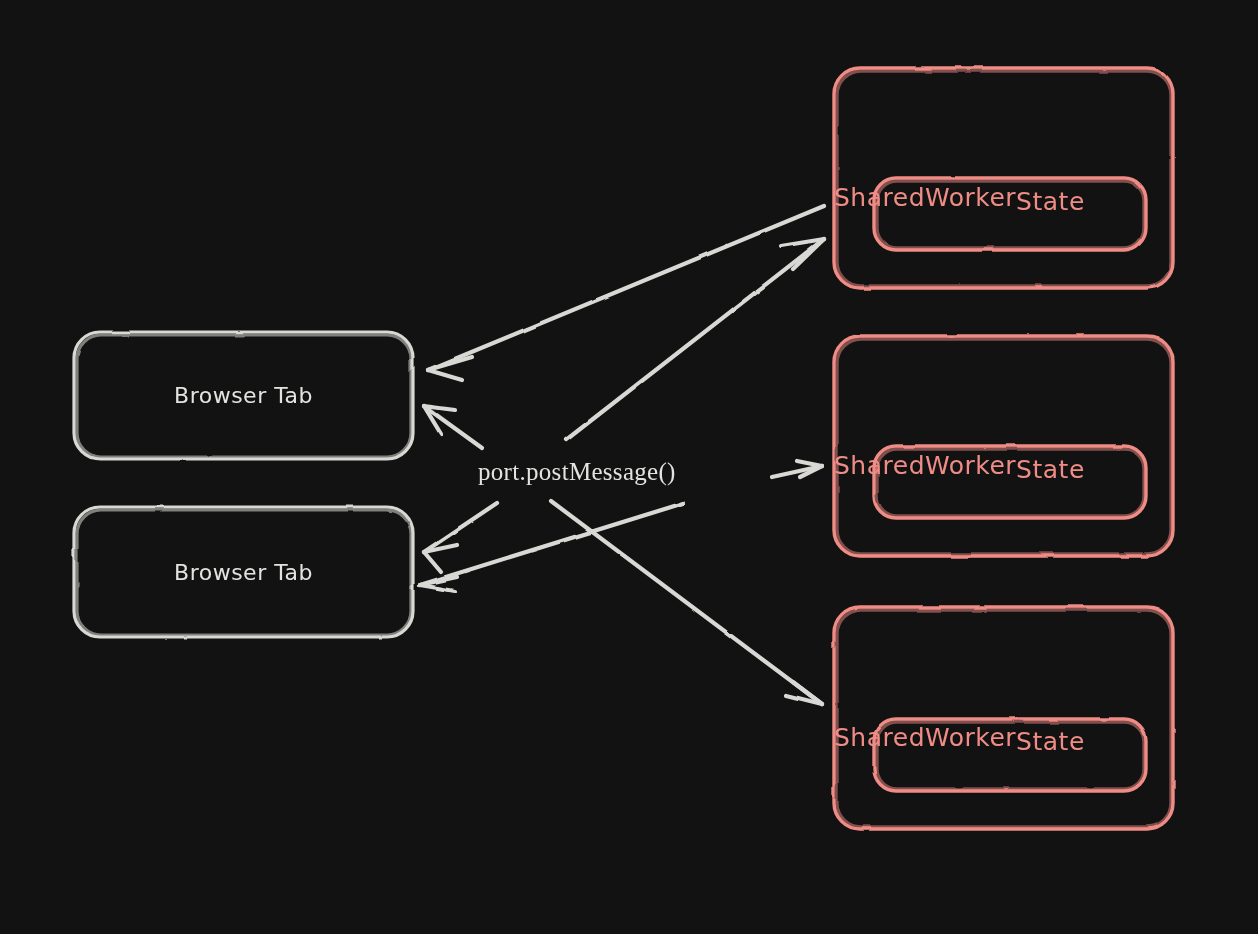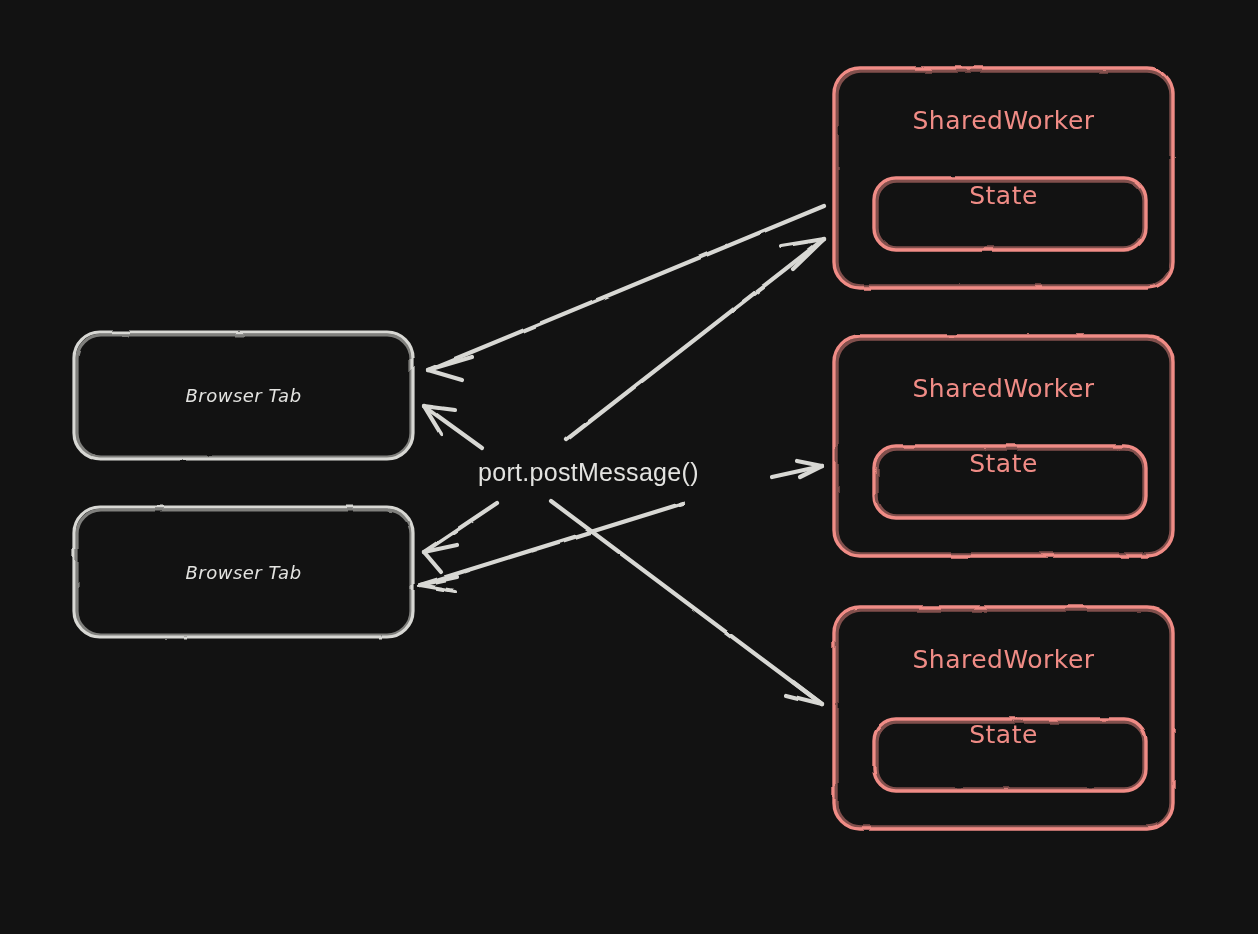--- a/index.html
+++ b/index.html
@@ -23,50 +23,48 @@
     position: absolute;
     left: 0;
     top: 0;
     width: 1258px;
     height: 934px;
   }
   .node {
     position: absolute;
     box-sizing: border-box;
     display: flex;
-    flex-direction: column;
     align-items: center;
     justify-content: flex-start;
   }
   .node-label {
     font-family: "DejaVu Sans", sans-serif;
     font-weight: 400;
     letter-spacing: 0.5px;
     white-space: nowrap;
     pointer-events: none;
   }
   .tab-label {
     color: #e3e3e0;
-    font-size: 18px;
-    font-style: italic;
+    font-size: 22px;
   }
   .worker-label {
     color: #f08c86;
     font-size: 25px;
   }
   .state-label {
     color: #f08c86;
     font-size: 25px;
     text-align: center;
   }
   .edge-label {
     position: absolute;
     color: #e3e3e0;
     font-size: 25px;
-    font-family: Liberation Sans, sans-serif;
+    font-family: Liberation Serif, serif;
     white-space: nowrap;
     letter-spacing: 0.3px;
   }
 </style>
 </head>
 <body>
 
 <div id="canvas">
 
   <svg id="svg-layer" viewBox="0 0 1258 934">

